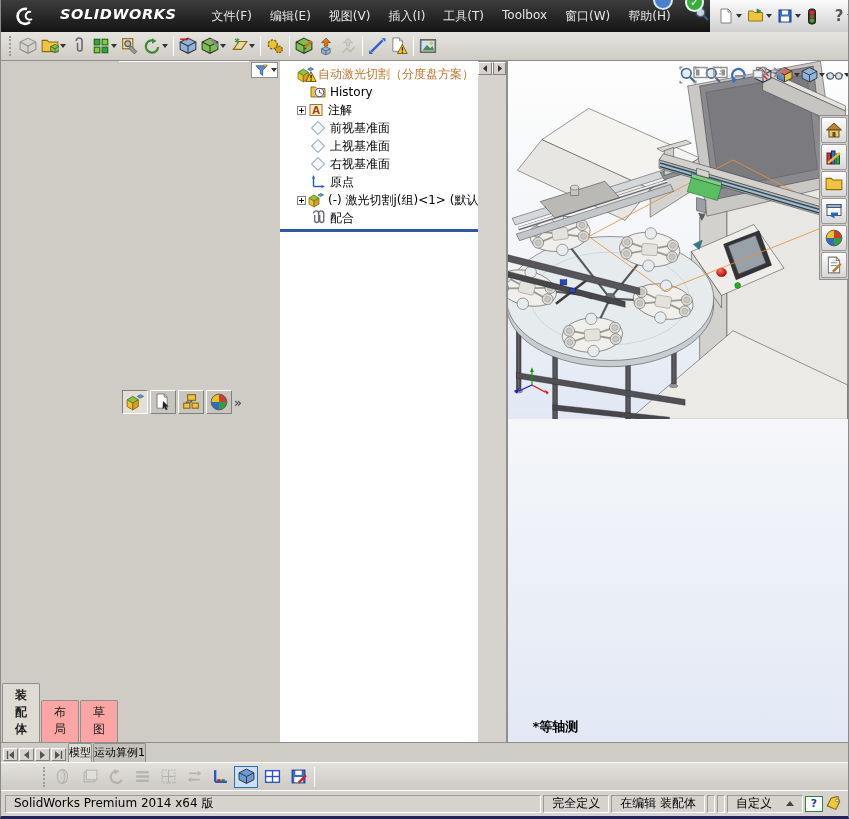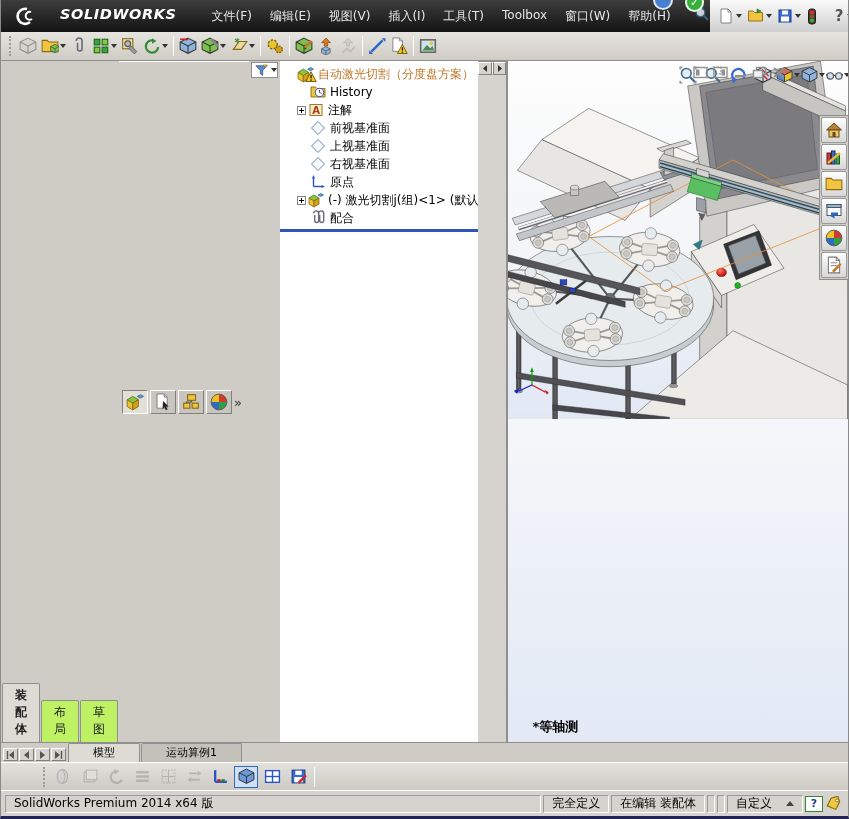--- a/index.html
+++ b/index.html
@@ -22,21 +22,21 @@
 
 .toolbar{flex:0 0 29px;background:linear-gradient(#e6e4df,#cfccc5);border-bottom:1px solid #8f8f8f;display:flex;align-items:center;padding-left:4px}
 .grip{width:4px;height:20px;border-left:2px dotted #9a9a9a;margin:0 4px}
 .tbtn{display:flex;align-items:center;padding:2px 1px;margin:0 1px}
 .tsep{width:1px;height:20px;background:#9a9a9a;border-right:1px solid #fff;margin:0 3px}
 .dis{opacity:.45;filter:grayscale(.8)}
 
 .main{flex:1 1 auto;display:flex;min-height:0}
 .leftcol{flex:0 0 197px;display:flex;flex-direction:row;background:#fff;border-right:2px solid #8f8f8f}
 .cmtabs{flex:0 0 25px;background:#cfccc5;display:flex;align-items:flex-end;padding-left:1px}
-.cmtab{font-size:12px;padding:3px 12px 4px;background:#bef264;border:1px solid #8f8f8f;border-bottom:none;margin-right:1px;color:#222;border-radius:2px 2px 0 0}
+.cmtab{font-size:12px;padding:3px 12px 4px;background:#fca5a5;border:1px solid #8f8f8f;border-bottom:none;margin-right:1px;color:#222;border-radius:2px 2px 0 0}
 .cmtab.active{background:#dedbd4;font-weight:bold}
 .fmtabs{flex:0 0 29px;background:#cfccc5;border-top:1px solid #fff;display:flex;align-items:center;padding:2px 3px;gap:2px}
 .fmtab{width:26px;height:24px;background:#c8c5be;border:1px solid;border-color:#fff #808080 #808080 #fff;display:flex;align-items:center;justify-content:center}
 .fmtab.active{background:#e2dfd8;border-color:#808080 #fff #fff #808080}
 .fm-more{margin-left:auto;font-size:13px;color:#333;padding-right:4px}
 .filterbar{flex:0 0 18px;background:#cfccc5;padding:1px 2px}
 .filterbox{height:16px;background:#fff;border:1px solid #8f8f8f;display:flex;align-items:center;padding-left:3px;gap:2px}
 .tree{flex:1 1 auto;background:#fff;overflow:hidden;padding-top:4px;font-size:12px;white-space:nowrap}
 .trow{height:18px;display:flex;align-items:center;padding-left:30px;position:relative}
 .trow.root{padding-left:17px}
@@ -58,21 +58,21 @@
 .hbtn{width:24px;height:24px;display:flex;align-items:center;justify-content:center}
 .hsep{width:1px;height:18px;background:#b5b5b5;margin:0 3px}
 .mdibtns{position:absolute;top:3px;right:62px;display:flex;gap:5px;align-items:center}
 .taskpane{position:absolute;top:54px;right:0;display:flex;flex-direction:column;gap:1px;padding:1px;background:#cfccc5;border:1px solid #8f8f8f;border-right:none}
 .tpbtn{width:26px;height:26px;background:linear-gradient(#fdfdfd,#d7d7d7);border:1px solid #9a9a9a;border-radius:2px;display:flex;align-items:center;justify-content:center}
 .viewlabel{position:absolute;left:24px;bottom:6px;font-size:13px;font-weight:bold;color:#000}
 
 .tabsrow{flex:0 0 16px;background:#cfccc5;border-top:1px solid #8f8f8f;display:flex;align-items:flex-end}
 .navs{display:flex;gap:1px;padding:1px 2px}
 .nbtn{width:15px;height:13px;background:#d6d3ce;border:1px solid;border-color:#fff #808080 #808080 #fff;display:flex;align-items:center;justify-content:center}
-.mtab{font-size:11px;padding:1px 24px 2px;border:1px solid #8f8f8f;border-bottom:none;background:#c4c1ba;margin-right:1px;border-radius:2px 2px 0 0}
+.mtab{font-size:11px;padding:1px 0 2px;border:1px solid #8f8f8f;border-bottom:none;background:#c4c1ba;margin-right:1px;border-radius:2px 2px 0 0}
 .mtab.active{background:#dedbd4}
 .btoolbar{flex:0 0 28px;background:linear-gradient(#e3e1dc,#cdcac3);border-top:1px solid #fff;display:flex;align-items:center;padding-left:38px}
 .bico{width:24px;height:22px;display:flex;align-items:center;justify-content:center;margin:0 1px}
 .bico.pressed{background:#cfe0f5;border:1px solid #316ac5}
 
 .statusbar{flex:0 0 26px;background:#d6d3ce;border-top:1px solid #fff;display:flex;align-items:center;padding:0 4px;font-size:12px;gap:2px}
 .scell{height:18px;display:flex;align-items:center;border:1px solid;border-color:#9a9a9a #fff #fff #9a9a9a;padding:0 8px;white-space:nowrap}
 .scell.grow{flex:1 1 auto}
 .thin{width:8px;padding:0}
 .dropup{width:0;height:0;border-left:4px solid transparent;border-right:4px solid transparent;border-bottom:5px solid #444;margin-left:14px}

